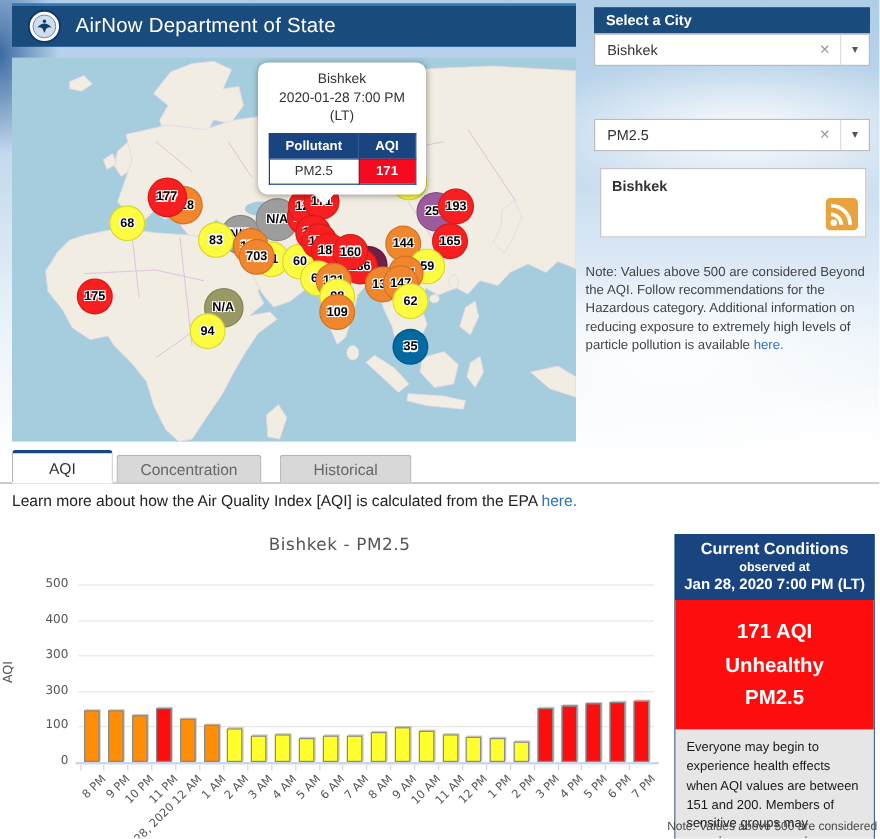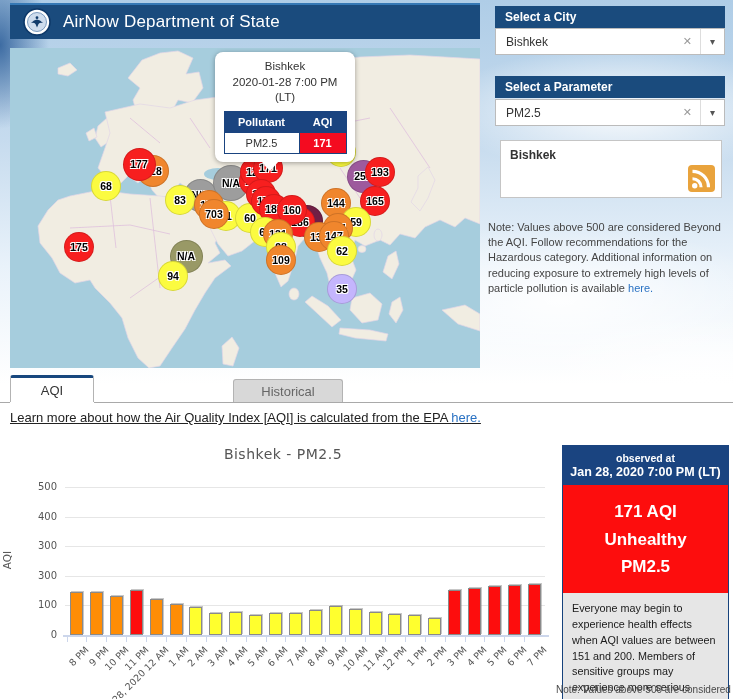--- a/index.html
+++ b/index.html
@@ -48,21 +48,21 @@
   .feed-box .name{position:absolute;left:9px;top:7px;font-size:12px;font-weight:bold;color:#333;}
   .feed-box .rss{position:absolute;right:6px;bottom:5px;}
   .side-note{position:absolute;left:488px;top:220px;width:244px;font-size:11px;color:#444;line-height:1.38;}
   a.lnk{color:#2a72c3;text-decoration:none;}
   
   .tabs{position:absolute;left:0;top:376px;width:733px;height:27px;border-bottom:1px solid #a9a9a9;box-sizing:border-box;}
   .tab{position:absolute;bottom:0;height:23px;display:flex;align-items:center;justify-content:center;
     border:1px solid #b3b3b3;border-bottom:none;background:#d8d8d8;color:#666;font-size:13px;
     border-radius:3px 3px 0 0;box-sizing:border-box;}
   .tab.active{background:#fff;border-top:3px solid #17477e;height:27px;color:#333;z-index:2;box-shadow:0 1px 0 #fff;}
-  .learn{position:absolute;left:10px;top:410px;font-size:13px;color:#222;text-decoration:underline;}
+  .learn{position:absolute;left:10px;top:410px;font-size:13px;color:#222;}
   
   .chart{position:absolute;left:10px;top:438px;width:546px;height:260px;font-family:"DejaVu Sans",sans-serif;}
   .chart-title{position:absolute;left:0;top:8px;width:100%;text-align:center;font-size:14px;color:#555;letter-spacing:.5px;}
   .gridline{position:absolute;height:1px;background:#e6e6e6;}
   .ytick{position:absolute;width:50px;text-align:right;font-size:10px;color:#555;}
   .ylabel{position:absolute;left:-12px;top:116px;font-size:10.5px;color:#555;transform:rotate(-90deg);}
   .bar{position:absolute;border:1px solid #8a8a8a;box-shadow:1px -1px 0 rgba(130,130,130,.45);box-sizing:border-box;}
   .axisline{position:absolute;height:2px;background:#ccd6eb;}
   .tickmark{position:absolute;width:1px;height:5px;background:#ccd6eb;}
   .xtick{position:absolute;font-size:9.5px;color:#555;white-space:nowrap;
@@ -243,21 +243,21 @@
         </div>
         <div class="marker" style="left: 294px; top: 174px; width: 30px; height: 30px; background: rgb(240, 134, 45);">
           <span>139</span>
         </div>
         <div class="marker" style="left: 309px; top: 173px; width: 30px; height: 30px; background: rgb(240, 134, 45);">
           <span>147</span>
         </div>
         <div class="marker" style="left: 317px; top: 188px; width: 30px; height: 30px; background: rgb(251, 251, 64);">
           <span>62</span>
         </div>
-        <div class="marker" style="left: 317px; top: 226px; width: 30px; height: 30px; background: #c4b5fd;">
+        <div class="marker" style="left: 317px; top: 226px; width: 30px; height: 30px; background: #0369a1;">
           <span>35</span>
         </div>
       </div>
 
     <div class="popup">
       <div class="popup-title">
         <span>Bishkek</span><br>
         <span>2020-01-28 7:00 PM (LT)</span>
       </div>
       <table>
@@ -277,23 +277,20 @@
 
   <div class="side-bar-head" style="top:6px;">
     <span>Select a City</span>
   </div>
   <div class="side-select" style="top:28px;">
     <span class="val">Bishkek</span>
     <span class="clear">✕</span>
     <span class="caret">▾</span>
   </div>
 
-  <div class="side-bar-head" style="top:76px;">
-    <span>Select a Parameter</span>
-  </div>
   <div class="side-select" style="top:99px;">
     <span class="val">PM2.5</span>
     <span class="clear">✕</span>
     <span class="caret">▾</span>
   </div>
 
   <div class="feed-box">
     <span class="name">Bishkek</span>
     <svg class="rss" width="27" height="27" viewBox="0 0 24 24">
       <rect x="0" y="0" width="24" height="24" rx="3.5" fill="#e9a33c"></rect>
@@ -302,20 +299,21 @@
       <path d="M4 5.6 a14.2 14.2 0 0 1 14.2 14.2" fill="none" stroke="#ffffff" stroke-width="2.8"></path>
     </svg>
   </div>
 
   <div class="side-note">
     <span>Note: Values above 500 are considered Beyond the AQI. Follow recommendations for the Hazardous category. Additional information on reducing exposure to extremely high levels of particle pollution is available </span><a class="lnk" href="#">here.</a>
   </div>
 
   <div class="tabs">
     <div class="tab active" style="left:10px;width:84px;">AQI</div>
+    <div class="tab" style="left:97px;width:121px;">Concentration</div>
     <div class="tab" style="left:233px;width:110px;">Historical</div>
   </div>
 
   <div class="learn">
     <span>Learn more about how the Air Quality Index [AQI] is calculated from the EPA </span><a class="lnk" href="#">here.</a>
   </div>
 
   <div class="chart" id="chart">
     <div class="chart-title">Bishkek - PM2.5</div>
     <div class="ylabel">AQI</div>
@@ -400,20 +398,21 @@
       <div class="bar" style="left: 497.8px; top: 146.976px; width: 13px; height: 50.024px; background: rgb(253, 13, 13);"></div>
       <div class="tickmark" style="left: 494.3px; top: 199px;"></div>
       <div class="xtick" style="left: 510.8px; top: 206px;">6 PM</div>
       <div class="bar" style="left: 517.7px; top: 146.384px; width: 13px; height: 50.616px; background: rgb(253, 13, 13);"></div>
       <div class="tickmark" style="left: 514.2px; top: 199px;"></div>
       <div class="xtick" style="left: 530.7px; top: 206px;">7 PM</div>
     </div>
 
   <div class="cc">
     <div class="cc-head">
+      <div class="l1">Current Conditions</div>
       <div class="l2">observed at</div>
       <div class="l3">Jan 28, 2020 7:00 PM (LT)</div>
     </div>
     <div class="cc-body">
       <div class="cc-red">
         <div>171 AQI</div>
         <div>Unhealthy</div>
         <div>PM2.5</div>
       </div>
       <div class="cc-gray">

